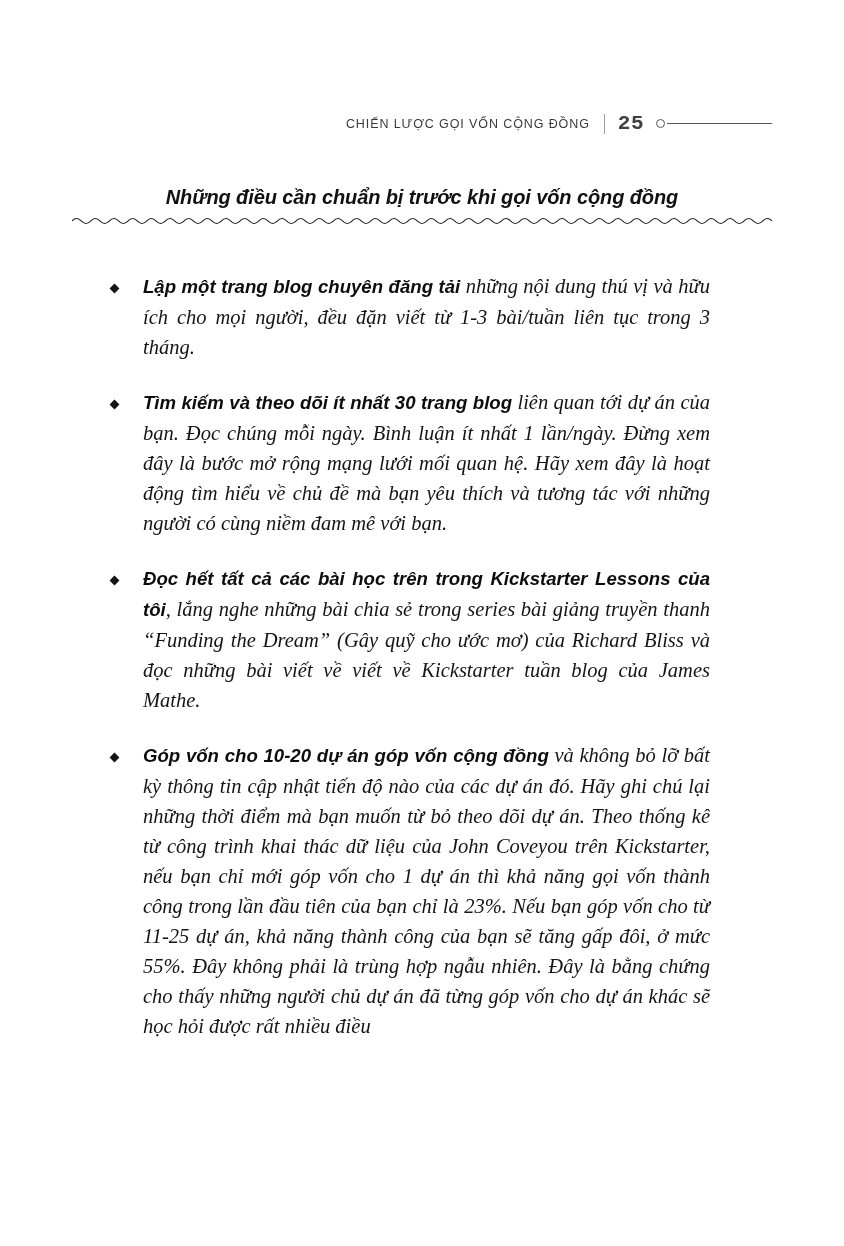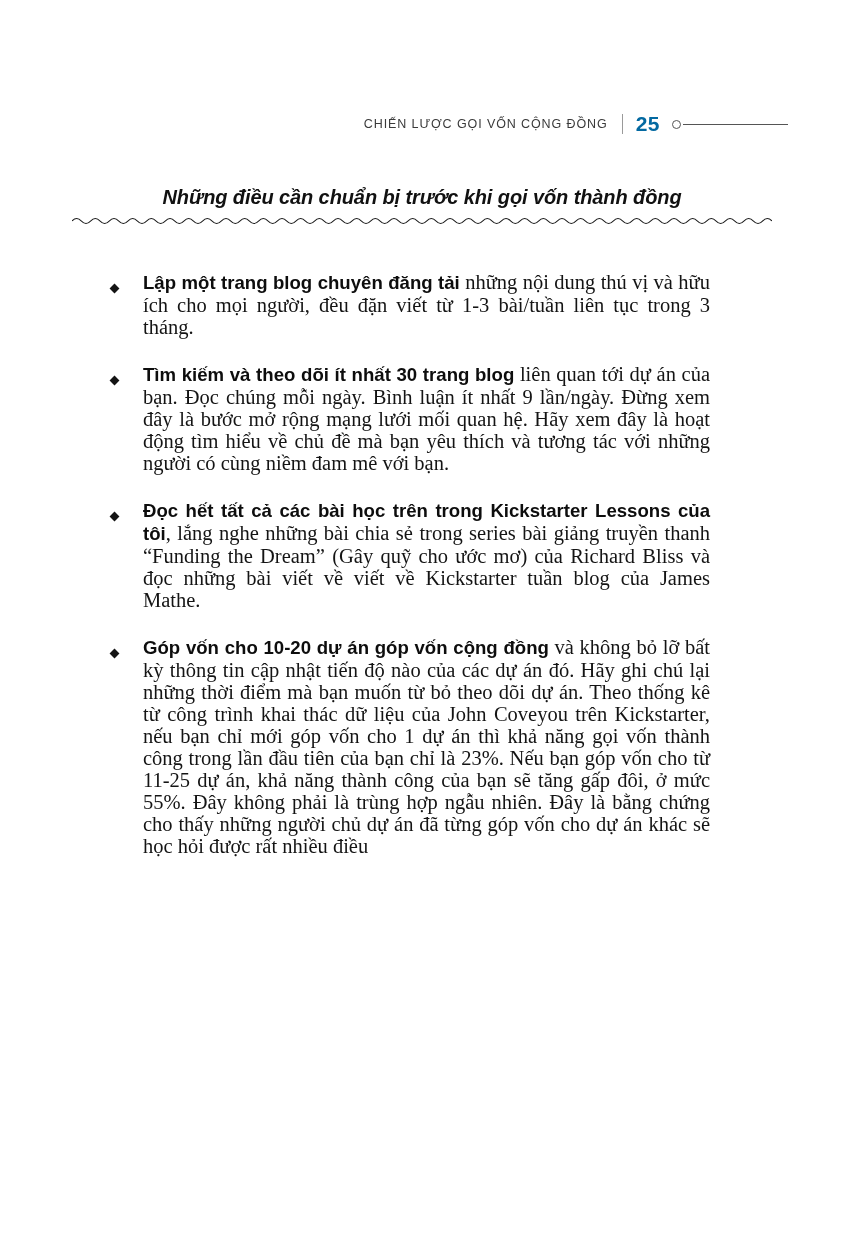--- a/index.html
+++ b/index.html
@@ -24,42 +24,42 @@
 
   
   .running-head {
     position: absolute;
     top: 112px;
     left: 0;
     right: 0;
     display: flex;
     align-items: center;
     justify-content: flex-end;
-    padding-right: 56px;
+    padding-right: 72px;
   }
   .rh-title {
     font-family: "Liberation Sans", sans-serif;
     font-size: 12.5px;
     letter-spacing: 0.9px;
     color: #3a3a3a;
     text-transform: uppercase;
     white-space: nowrap;
   }
   .rh-sep {
     width: 1px;
     height: 20px;
     background: #9a9a9a;
     margin: 0 13px 0 14px;
     display: inline-block;
   }
   .rh-page {
-    font-family: Liberation Sans, sans-serif;
+    font-family: Liberation Mono, monospace;
     font-size: 21px;
     font-weight: bold;
-    color: #0369a1;
+    color: #404040;
     letter-spacing: 0.5px;
   }
   .rh-rule-wrap {
     display: flex;
     align-items: center;
     margin-left: 12px;
   }
   .rh-dot {
     width: 7px;
     height: 7px;
@@ -102,24 +102,25 @@
     position: absolute;
     top: 250px;
     left: 108px;
     width: 602px;
   }
   .bullet-item {
     position: relative;
     padding-left: 35px;
     margin-bottom: 25px;
     font-size: 20.5px;
-    line-height: 22px;
+    line-height: 30px;
     text-align: justify;
     text-justify: inter-word;
     color: #141414;
+    font-style: italic;
   }
   .bullet-item:last-child { margin-bottom: 0; }
   .bullet-mark {
     position: absolute;
     left: 3px;
     top: 14px;
     width: 7px;
     height: 7px;
     background: #141414;
     transform: rotate(45deg);
@@ -143,34 +144,34 @@
     <span class="rh-title">CHIẾN LƯỢC GỌI VỐN CỘNG ĐỒNG</span>
     <span class="rh-sep"></span>
     <span class="rh-page">25</span>
     <span class="rh-rule-wrap">
       <span class="rh-dot"></span>
       <span class="rh-rule"></span>
     </span>
   </div>
 
   <div class="section-heading">
-    <span class="h-text">Những điều cần chuẩn bị trước khi gọi vốn thành đồng</span>
+    <span class="h-text">Những điều cần chuẩn bị trước khi gọi vốn cộng đồng</span>
     <svg class="heading-squiggle" viewBox="0 0 600 10" preserveAspectRatio="none">
       <path d="M0 6 Q 4 1 8 6 T 16 6 T 24 6 T 32 6 T 40 6 T 48 6 T 56 6 T 64 6 T 72 6 T 80 6 T 88 6 T 96 6 T 104 6 T 112 6 T 120 6 T 128 6 T 136 6 T 144 6 T 152 6 T 160 6 T 168 6 T 176 6 T 184 6 T 192 6 T 200 6 T 208 6 T 216 6 T 224 6 T 232 6 T 240 6 T 248 6 T 256 6 T 264 6 T 272 6 T 280 6 T 288 6 T 296 6 T 304 6 T 312 6 T 320 6 T 328 6 T 336 6 T 344 6 T 352 6 T 360 6 T 368 6 T 376 6 T 384 6 T 392 6 T 400 6 T 408 6 T 416 6 T 424 6 T 432 6 T 440 6 T 448 6 T 456 6 T 464 6 T 472 6 T 480 6 T 488 6 T 496 6 T 504 6 T 512 6 T 520 6 T 528 6 T 536 6 T 544 6 T 552 6 T 560 6 T 568 6 T 576 6 T 584 6 T 592 6 T 600 6" fill="none" stroke="#1a1a1a" stroke-width="1.1"></path>
     </svg>
   </div>
 
   <div class="content">
 
     <p class="bullet-item">
       <span class="bullet-mark"></span><span class="lead">Lập một trang blog chuyên đăng tải</span><span class="body-text"> những nội dung thú vị và hữu ích cho mọi người, đều đặn viết từ 1-3 bài/tuần liên tục trong 3 tháng.</span>
     </p>
 
     <p class="bullet-item">
-      <span class="bullet-mark"></span><span class="lead">Tìm kiếm và theo dõi ít nhất 30 trang blog</span><span class="body-text"> liên quan tới dự án của bạn. Đọc chúng mỗi ngày. Bình luận ít nhất 9 lần/ngày. Đừng xem đây là bước mở rộng mạng lưới mối quan hệ. Hãy xem đây là hoạt động tìm hiểu về chủ đề mà bạn yêu thích và tương tác với những người có cùng niềm đam mê với bạn.</span>
+      <span class="bullet-mark"></span><span class="lead">Tìm kiếm và theo dõi ít nhất 30 trang blog</span><span class="body-text"> liên quan tới dự án của bạn. Đọc chúng mỗi ngày. Bình luận ít nhất 1 lần/ngày. Đừng xem đây là bước mở rộng mạng lưới mối quan hệ. Hãy xem đây là hoạt động tìm hiểu về chủ đề mà bạn yêu thích và tương tác với những người có cùng niềm đam mê với bạn.</span>
     </p>
 
     <p class="bullet-item">
       <span class="bullet-mark"></span><span class="lead">Đọc hết tất cả các bài học trên trong Kickstarter Lessons của tôi</span><span class="body-text">, lắng nghe những bài chia sẻ trong series bài giảng truyền thanh “Funding the Dream” (Gây quỹ cho ước mơ) của Richard Bliss và đọc những bài viết về viết về Kickstarter tuần blog của James Mathe.</span>
     </p>
 
     <p class="bullet-item">
       <span class="bullet-mark"></span><span class="lead">Góp vốn cho 10-20 dự án góp vốn cộng đồng</span><span class="body-text"> và không bỏ lỡ bất kỳ thông tin cập nhật tiến độ nào của các dự án đó. Hãy ghi chú lại những thời điểm mà bạn muốn từ bỏ theo dõi dự án. Theo thống kê từ công trình khai thác dữ liệu của John Coveyou trên Kickstarter, nếu bạn chỉ mới góp vốn cho 1 dự án thì khả năng gọi vốn thành công trong lần đầu tiên của bạn chỉ là 23%. Nếu bạn góp vốn cho từ 11-25 dự án, khả năng thành công của bạn sẽ tăng gấp đôi, ở mức 55%. Đây không phải là trùng hợp ngẫu nhiên. Đây là bằng chứng cho thấy những người chủ dự án đã từng góp vốn cho dự án khác sẽ học hỏi được rất nhiều điều</span>
     </p>
 

